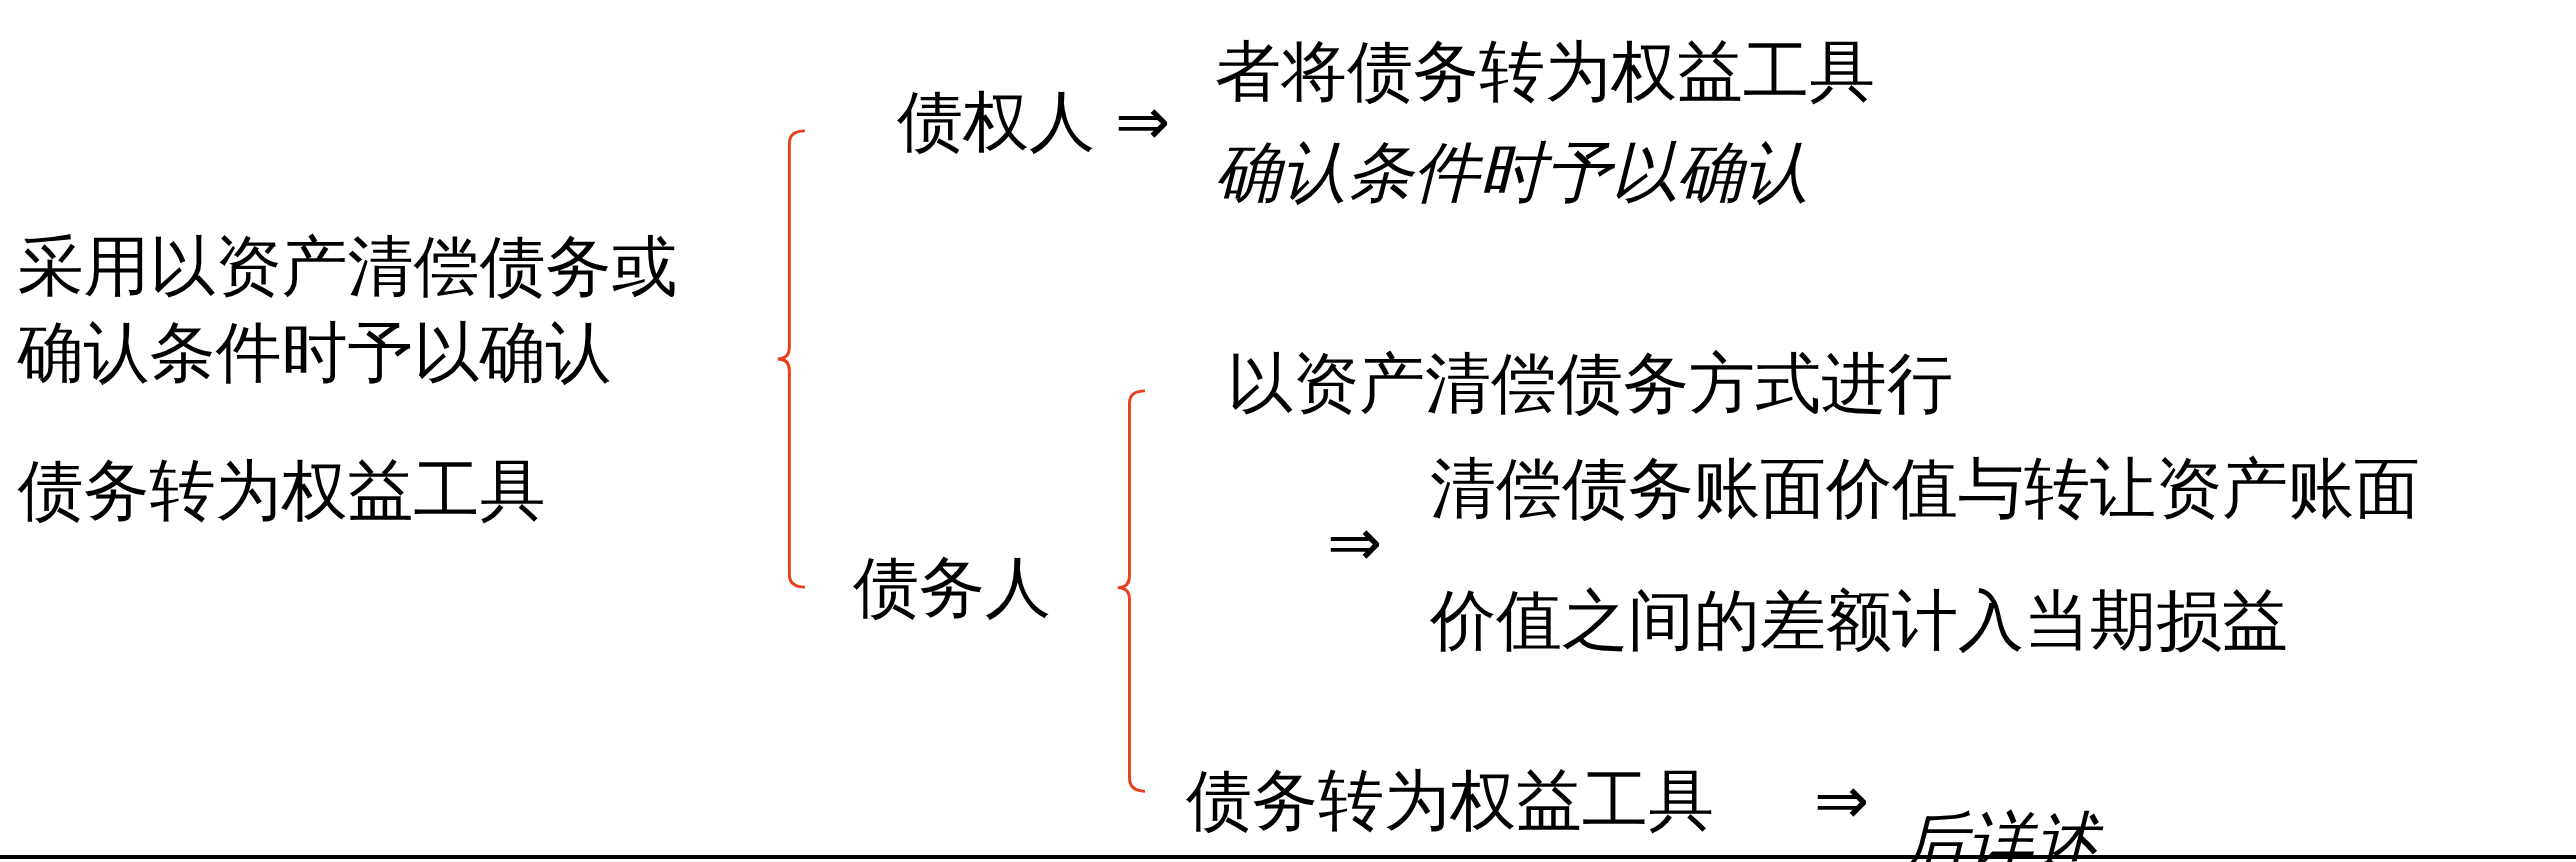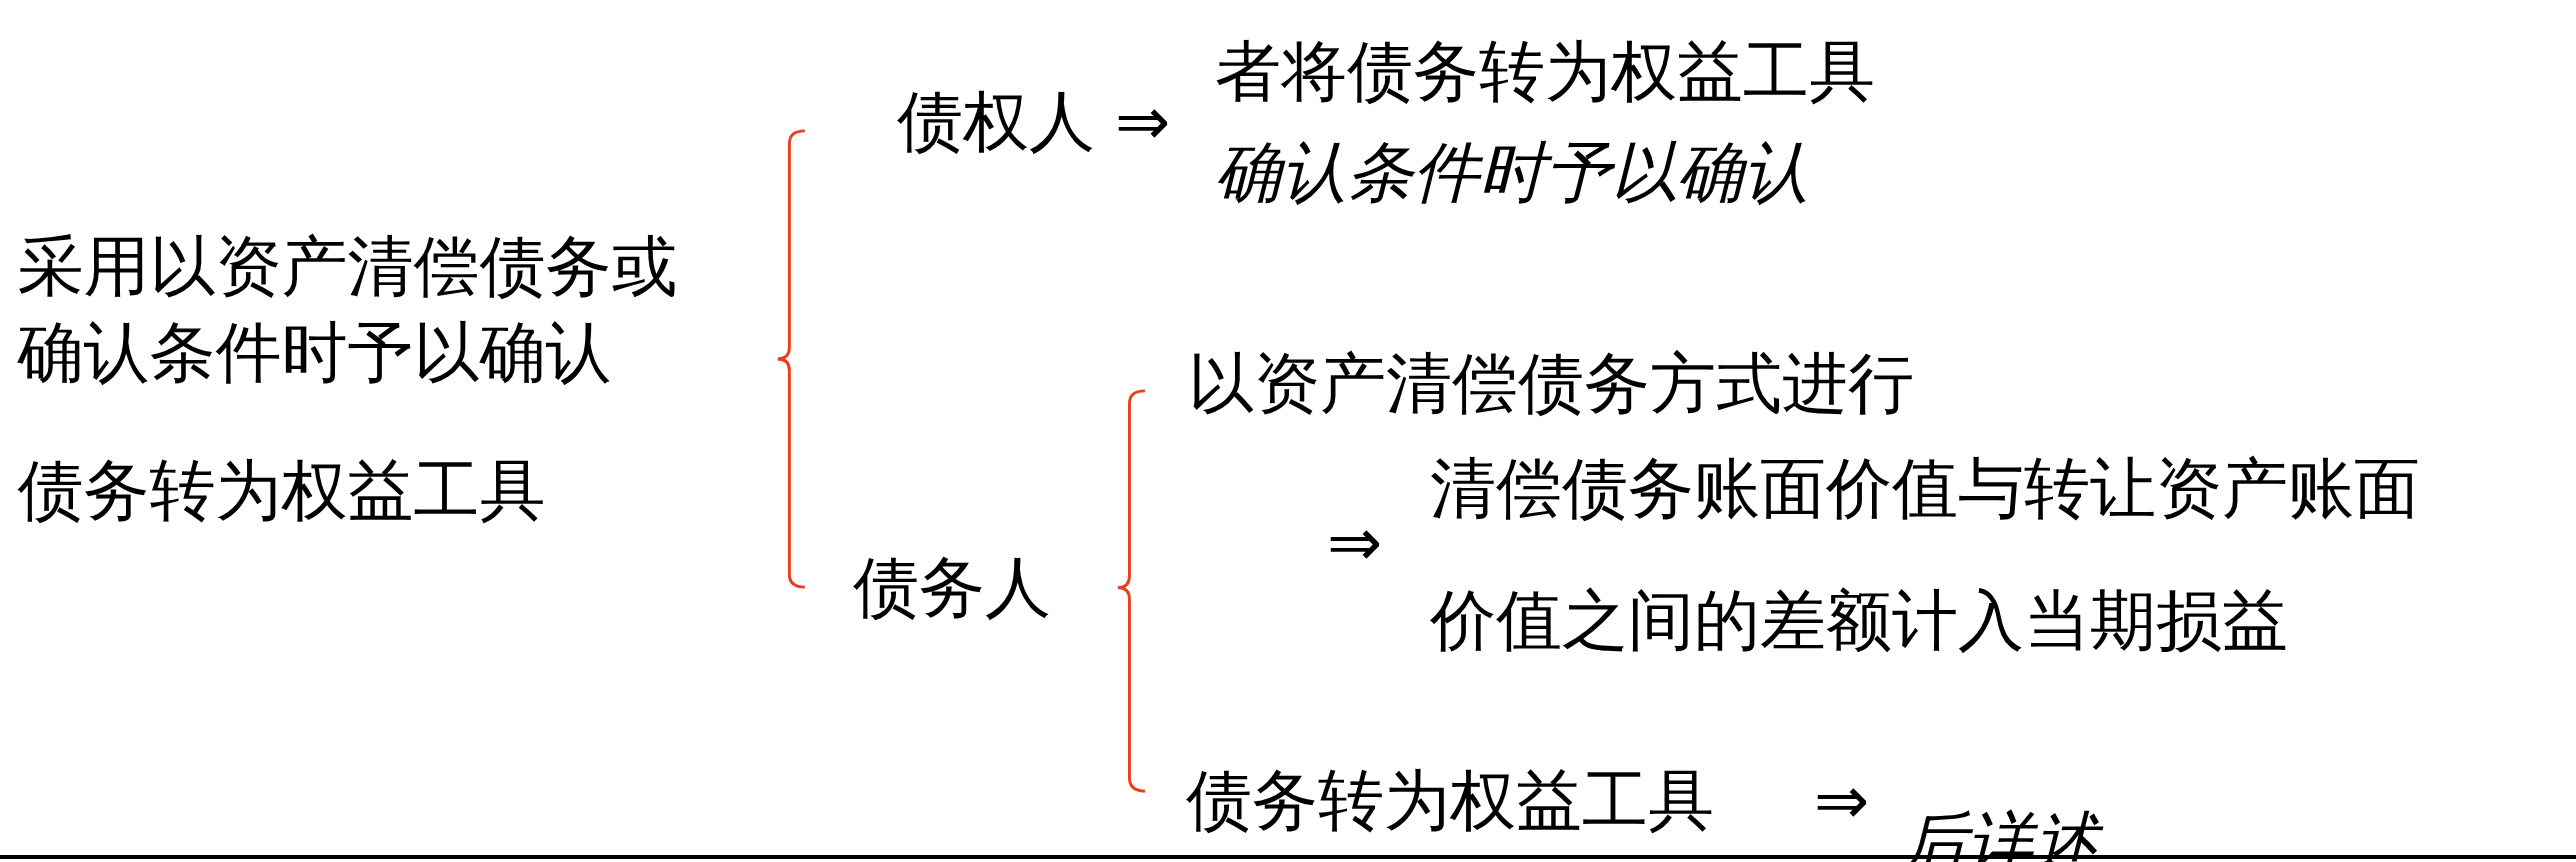--- a/index.html
+++ b/index.html
@@ -24,21 +24,21 @@
 <div class="t" style="left:1115px; top:89px;">⇒</div>
 <div class="t" style="left:1215px; top:39px;">者将债务转为权益工具</div>
 <div class="t" style="left:1215px; top:140px;font-style:italic;">确认条件时予以确认</div>
 
 <div class="t" style="left:853px; top:555px;">债务人</div>
 
 <svg class="brace" style="left:1108px; top:386px;" width="39" height="411" viewBox="0 0 40 424">
   <path d="M 38 5 Q 22 5 22 18 L 22 196 Q 22 208 10 208 Q 22 208 22 220 L 22 404 Q 22 418 38 418" fill="none" stroke="#e8401c" stroke-width="3"></path>
 </svg>
 
-<div class="t" style="left:1188px; top:351px;">以资产清偿债务方式进行</div>
+<div class="t" style="left:1227px; top:351px;">以资产清偿债务方式进行</div>
 <div class="t" style="left:1327px; top:510px;">⇒</div>
 <div class="t" style="left:1430px; top:456px;">清偿债务账面价值与转让资产账面</div>
 <div class="t" style="left:1430px; top:588px;">价值之间的差额计入当期损益</div>
 
 <div class="t" style="left:1186px; top:768px;">债务转为权益工具</div>
 <div class="t" style="left:1814px; top:768px;">⇒</div>
 <div class="t" style="left:1901px; top:810px;font-style:italic;">后详述</div>
 
 <div class="rule"></div>
 

